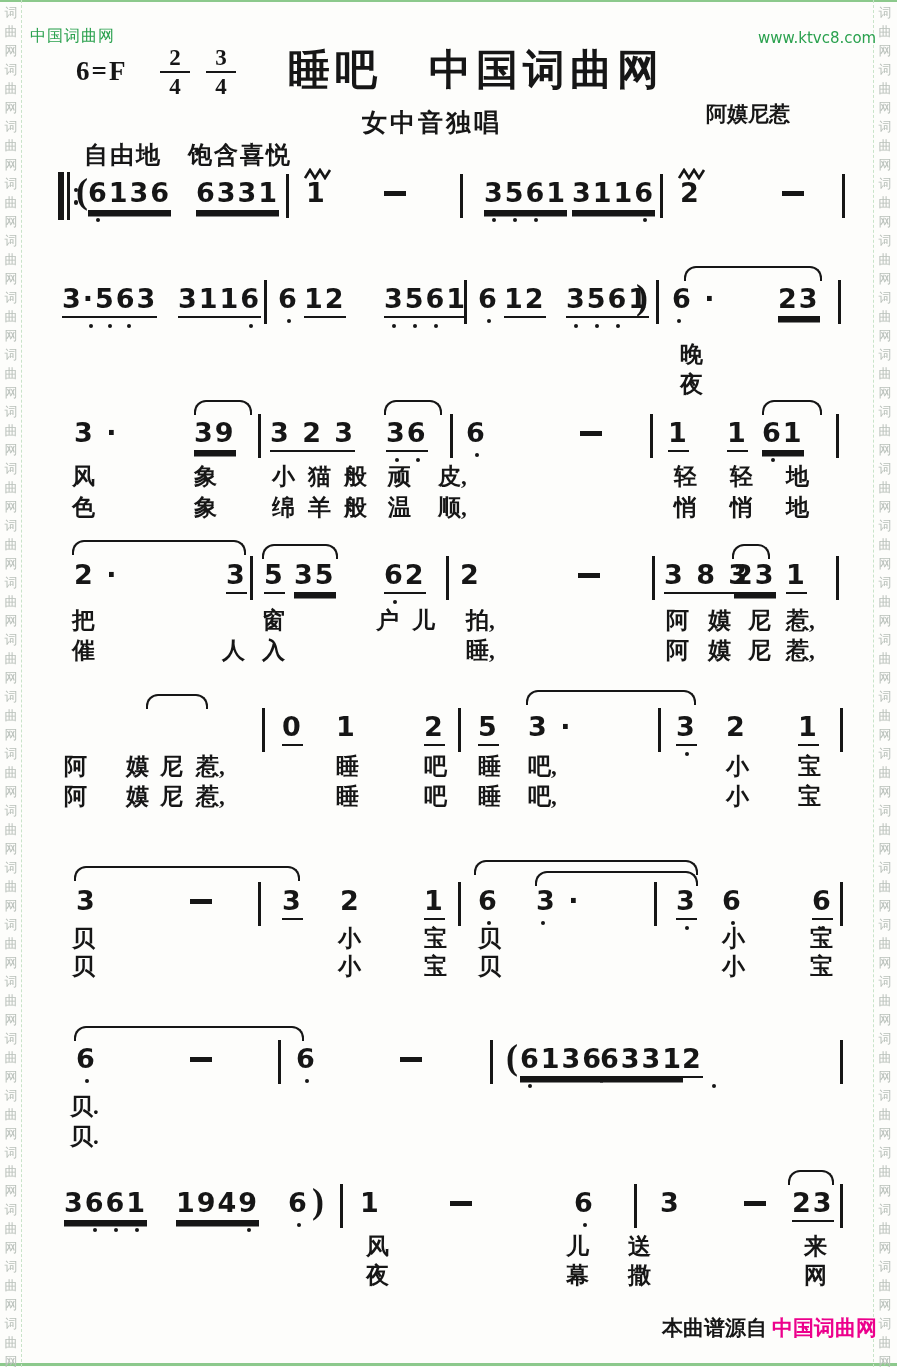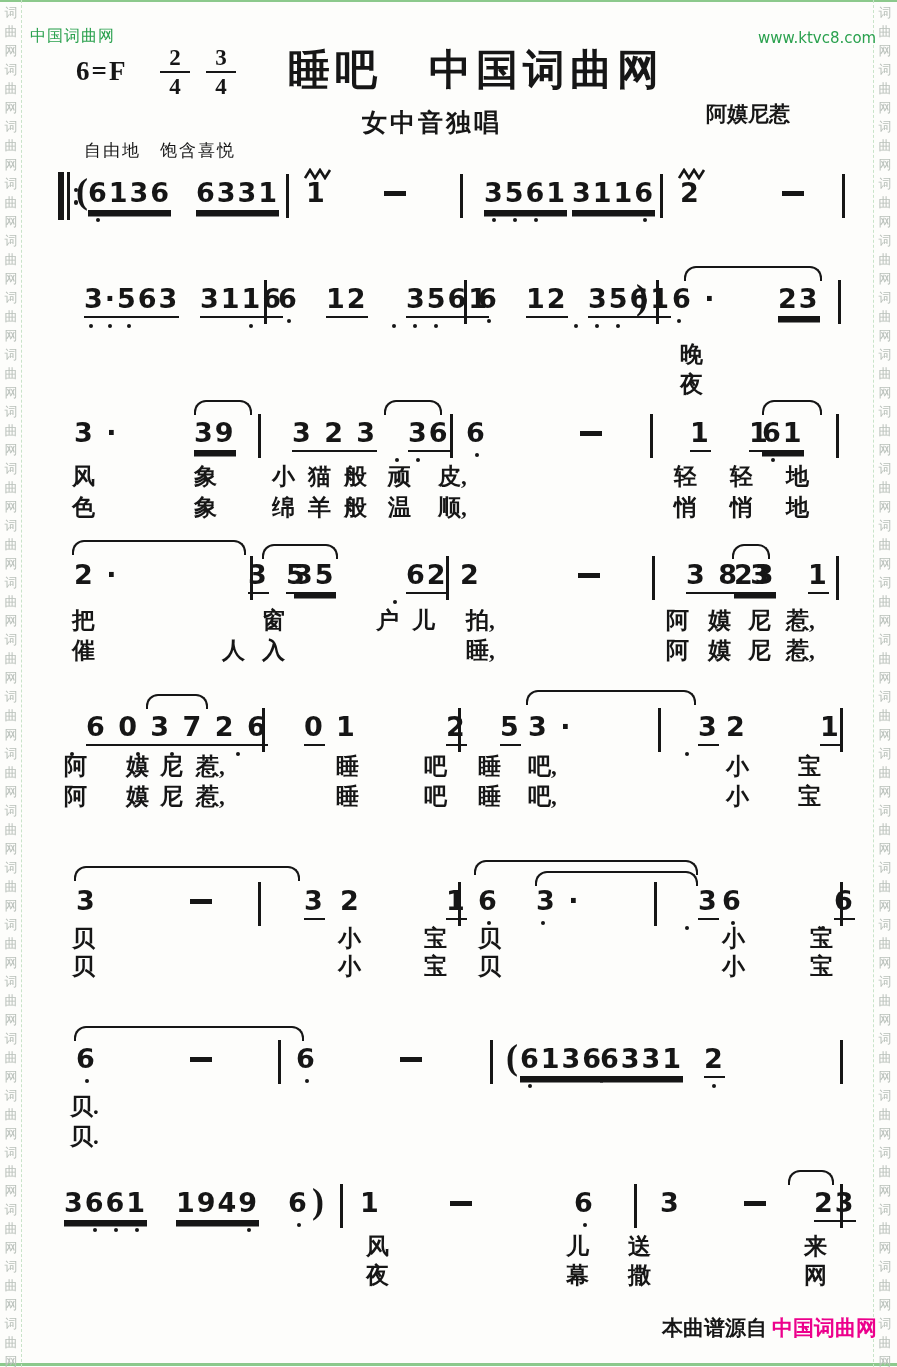--- a/index.html
+++ b/index.html
@@ -34,26 +34,26 @@
   .keysig{position:absolute;left:76px;top:56px;font-size:27px;font-weight:700;font-family:"Liberation Serif","DejaVu Serif",serif;letter-spacing:2px;}
   .meter{position:absolute;top:46px;width:30px;text-align:center;font-family:"Liberation Serif",serif;font-weight:700;font-size:23px;line-height:1;}
   .meter .num{display:block;padding-bottom:2px;border-bottom:2.5px solid var(--ink);}
   .meter .den{display:block;padding-top:2px;}
   .meter.m0{left:160px;}
   .meter.m1{left:206px;}
 
   .song-title{position:absolute;left:288px;top:42px;font-size:42px;font-weight:700;letter-spacing:5px;font-family:"Liberation Serif","DejaVu Serif",serif;white-space:pre;}
   .subtitle{position:absolute;left:362px;top:106px;font-size:25px;font-weight:700;letter-spacing:3px;font-family:"Liberation Serif",serif;}
   .credit{position:absolute;left:706px;top:100px;font-size:21px;font-weight:600;font-family:"Liberation Serif",serif;}
-  .tempo{position:absolute;left:84px;top:139px;font-size:17px;font-weight:400;letter-spacing:2px;font-family:"Liberation Serif",serif;white-space:pre;}
+  .tempo{position:absolute;left:84px;top:139px;font-size:24px;font-weight:700;letter-spacing:2px;font-family:"Liberation Serif",serif;white-space:pre;}
 
   #score{position:absolute;left:0;top:0;width:897px;height:1367px;}
   .note{position:absolute;font-size:27px;font-weight:700;line-height:30px;letter-spacing:2px;white-space:pre;}
   .note .txt{display:inline-block;}
-  .note .txt.b1{border-bottom:2.5px solid var(--ink);padding-bottom:2px;margin-left:22px;}
+  .note .txt.b1{border-bottom:2.5px solid var(--ink);padding-bottom:2px;}
   .note .txt.b2{border-bottom:2.5px solid var(--ink);padding-bottom:2px;box-shadow:0 4.5px 0 0 var(--ink);}
   .odot{position:absolute;width:4px;height:4px;border-radius:50%;background:var(--ink);}
   .trill{position:absolute;left:-2px;top:-22px;width:30px;height:12px;}
   .barline{position:absolute;width:3px;height:44px;background:var(--ink);}
   .mdash{position:absolute;width:22px;height:5px;background:var(--ink);}
   .paren{position:absolute;font-size:36px;font-weight:700;line-height:34px;font-family:"Liberation Serif",serif;}
   .repeat{position:absolute;display:flex;align-items:center;height:48px;}
   .repeat .rthick{width:6px;height:48px;background:var(--ink);}
   .repeat .rthin{width:2.5px;height:48px;background:var(--ink);margin-left:3px;}
   .repeat .rdots{display:flex;flex-direction:column;justify-content:center;gap:8px;margin-left:4px;}
@@ -346,21 +346,20 @@
     <div class="lyric" style="left: 748px; top: 608px;">尼</div>
     <div class="lyric" style="left: 786px; top: 608px;">惹,</div>
     <div class="lyric" style="left: 72px; top: 638px;">催</div>
     <div class="lyric" style="left: 222px; top: 638px;">人</div>
     <div class="lyric" style="left: 262px; top: 638px;">入</div>
     <div class="lyric" style="left: 466px; top: 638px;">睡,</div>
     <div class="lyric" style="left: 666px; top: 638px;">阿</div>
     <div class="lyric" style="left: 708px; top: 638px;">嫫</div>
     <div class="lyric" style="left: 748px; top: 638px;">尼</div>
     <div class="lyric" style="left: 786px; top: 638px;">惹,</div>
-    <div class="note" style="left: 64px; top: 712px;"><span class="txt b1">6 0 3 7 2 6</span><div class="odot" style="left: 6.27273px; top: 40px;"></div><div class="odot" style="left: 72.4545px; top: 40px;"></div><div class="odot" style="left: 105.545px; top: 40px;"></div><div class="odot" style="left: 171.727px; top: 40px;"></div></div>
     <div class="barline" style="left: 262px; top: 708px;"></div>
     <div class="note" style="left: 282px; top: 712px;"><span class="txt b1">0</span></div>
     <div class="note" style="left: 336px; top: 712px;"><span class="txt">1</span></div>
     <div class="note" style="left: 424px; top: 712px;"><span class="txt b1">2</span></div>
     <div class="barline" style="left: 458px; top: 708px;"></div>
     <div class="note" style="left: 478px; top: 712px;"><span class="txt b1">5</span></div>
     <div class="note" style="left: 528px; top: 712px;"><span class="txt">3 ·</span></div>
     <div class="barline" style="left: 658px; top: 708px;"></div>
     <div class="note" style="left: 676px; top: 712px;"><span class="txt b1">3</span><div class="odot" style="left: 8.5px; top: 40px;"></div></div>
     <div class="note" style="left: 726px; top: 712px;"><span class="txt">2</span></div>

